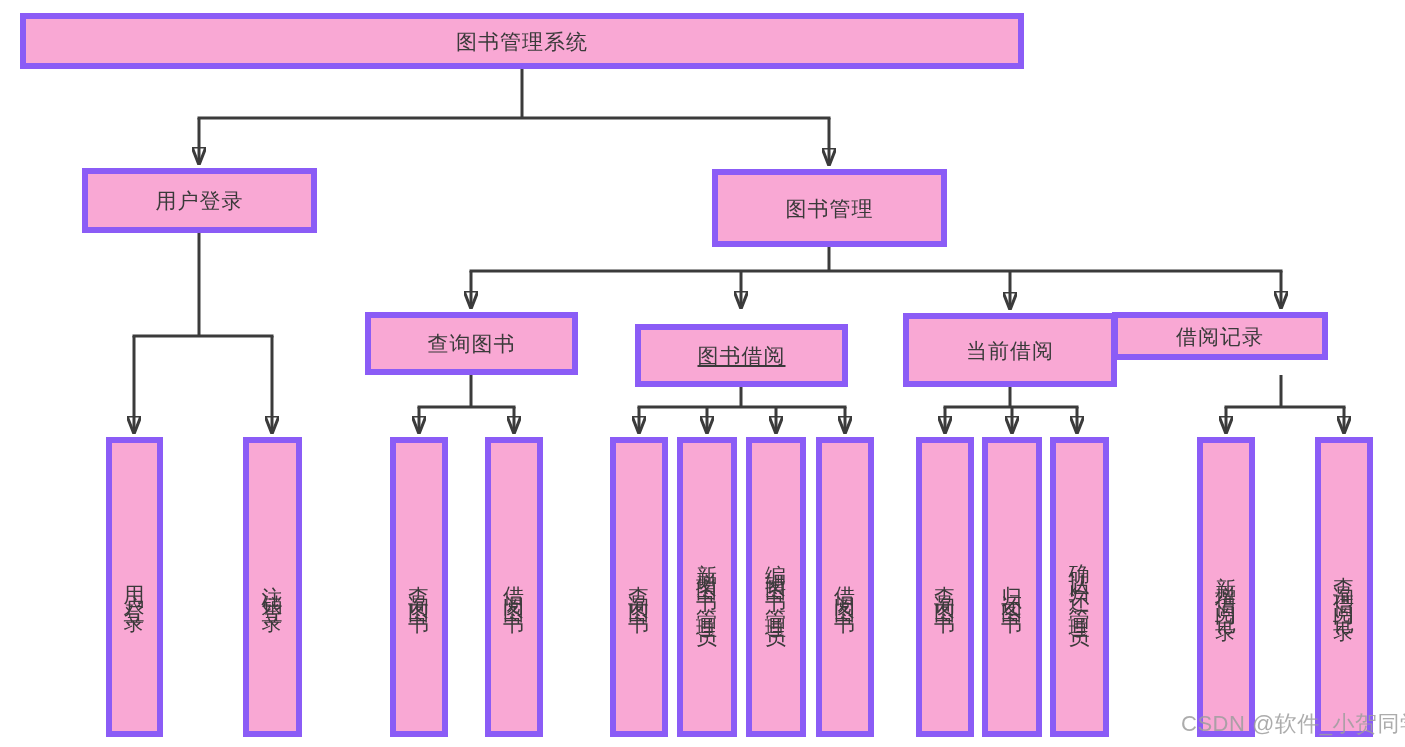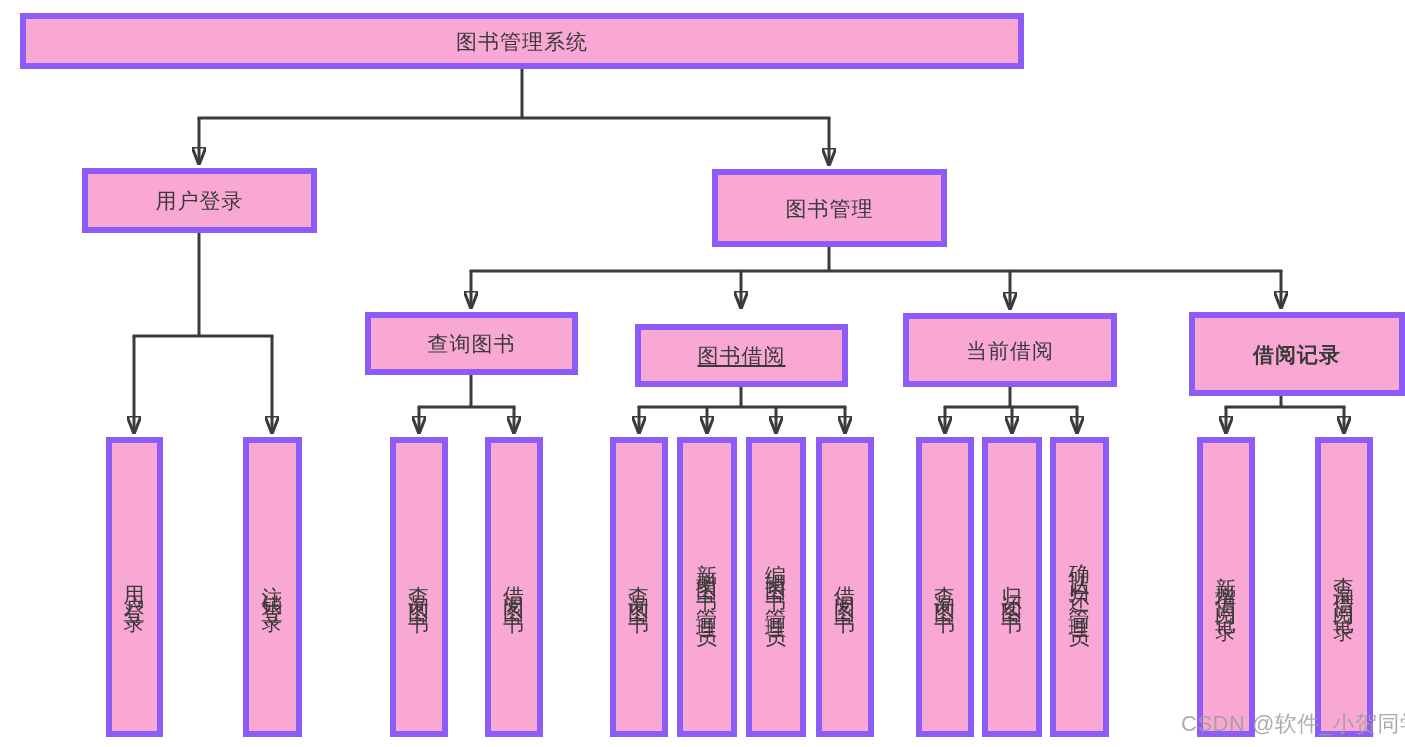--- a/index.html
+++ b/index.html
@@ -77,21 +77,21 @@
   </svg>
 
   <div class="node" style="left:20px;top:13px;width:1004px;height:56px;">图书管理系统</div>
 
   <div class="node" style="left:82px;top:168px;width:235px;height:65px;">用户登录</div>
   <div class="node" style="left:712px;top:169px;width:235px;height:78px;">图书管理</div>
 
   <div class="node" style="left:365px;top:312px;width:213px;height:63px;">查询图书</div>
   <div class="node" style="left:635px;top:324px;width:213px;height:63px;text-decoration:underline;">图书借阅</div>
   <div class="node" style="left:903px;top:313px;width:214px;height:74px;">当前借阅</div>
-  <div class="node" style="left:1189px;top:312px;width:216px;height:84px;font-weight:bold;">借阅记录</div>
+  <div class="node" style="left:1112px;top:312px;width:216px;height:48px;">借阅记录</div>
 
   <div class="node v" style="left:106px;top:437px;width:57px;height:300px;">用户登录</div>
   <div class="node v" style="left:243px;top:437px;width:59px;height:300px;">注销登录</div>
 
   <div class="node v" style="left:390px;top:437px;width:58px;height:300px;">查询图书</div>
   <div class="node v" style="left:485px;top:437px;width:58px;height:300px;">借阅图书</div>
 
   <div class="node v" style="left:610px;top:437px;width:58px;height:300px;">查询图书</div>
   <div class="node v" style="left:677px;top:437px;width:60px;height:300px;">新增图书（管理员）</div>
   <div class="node v" style="left:746px;top:437px;width:60px;height:300px;">编辑图书（管理员）</div>

